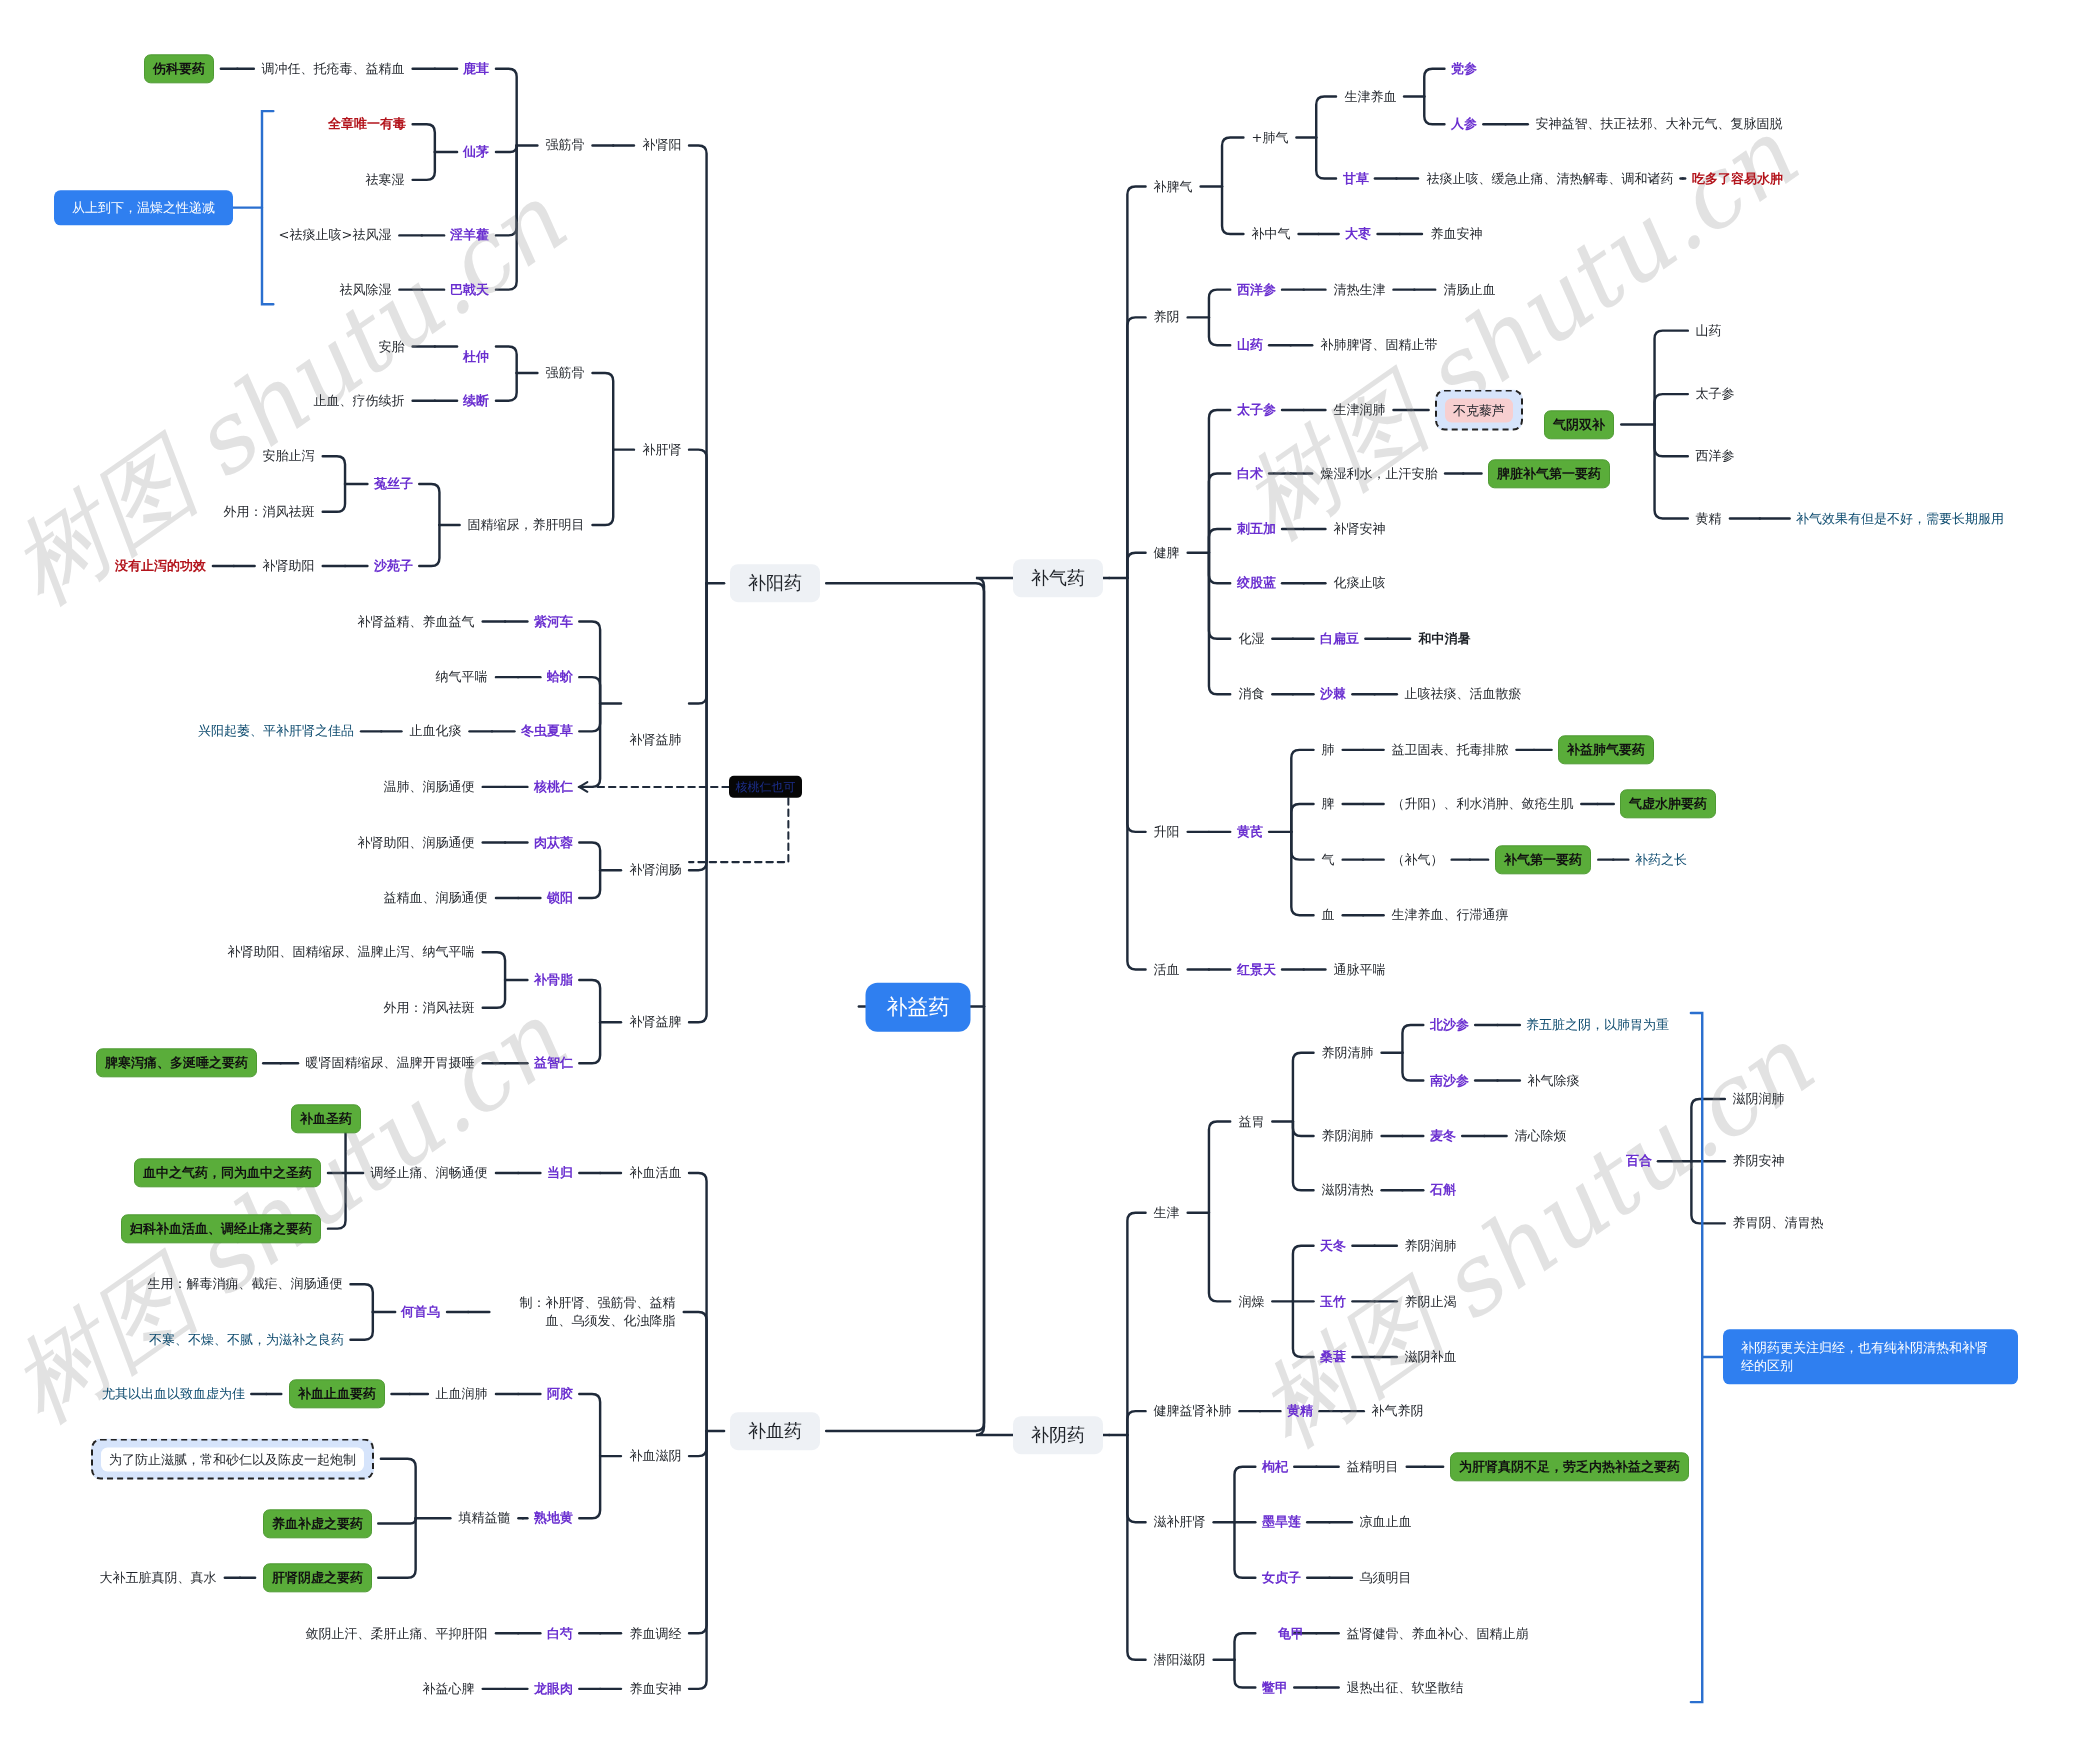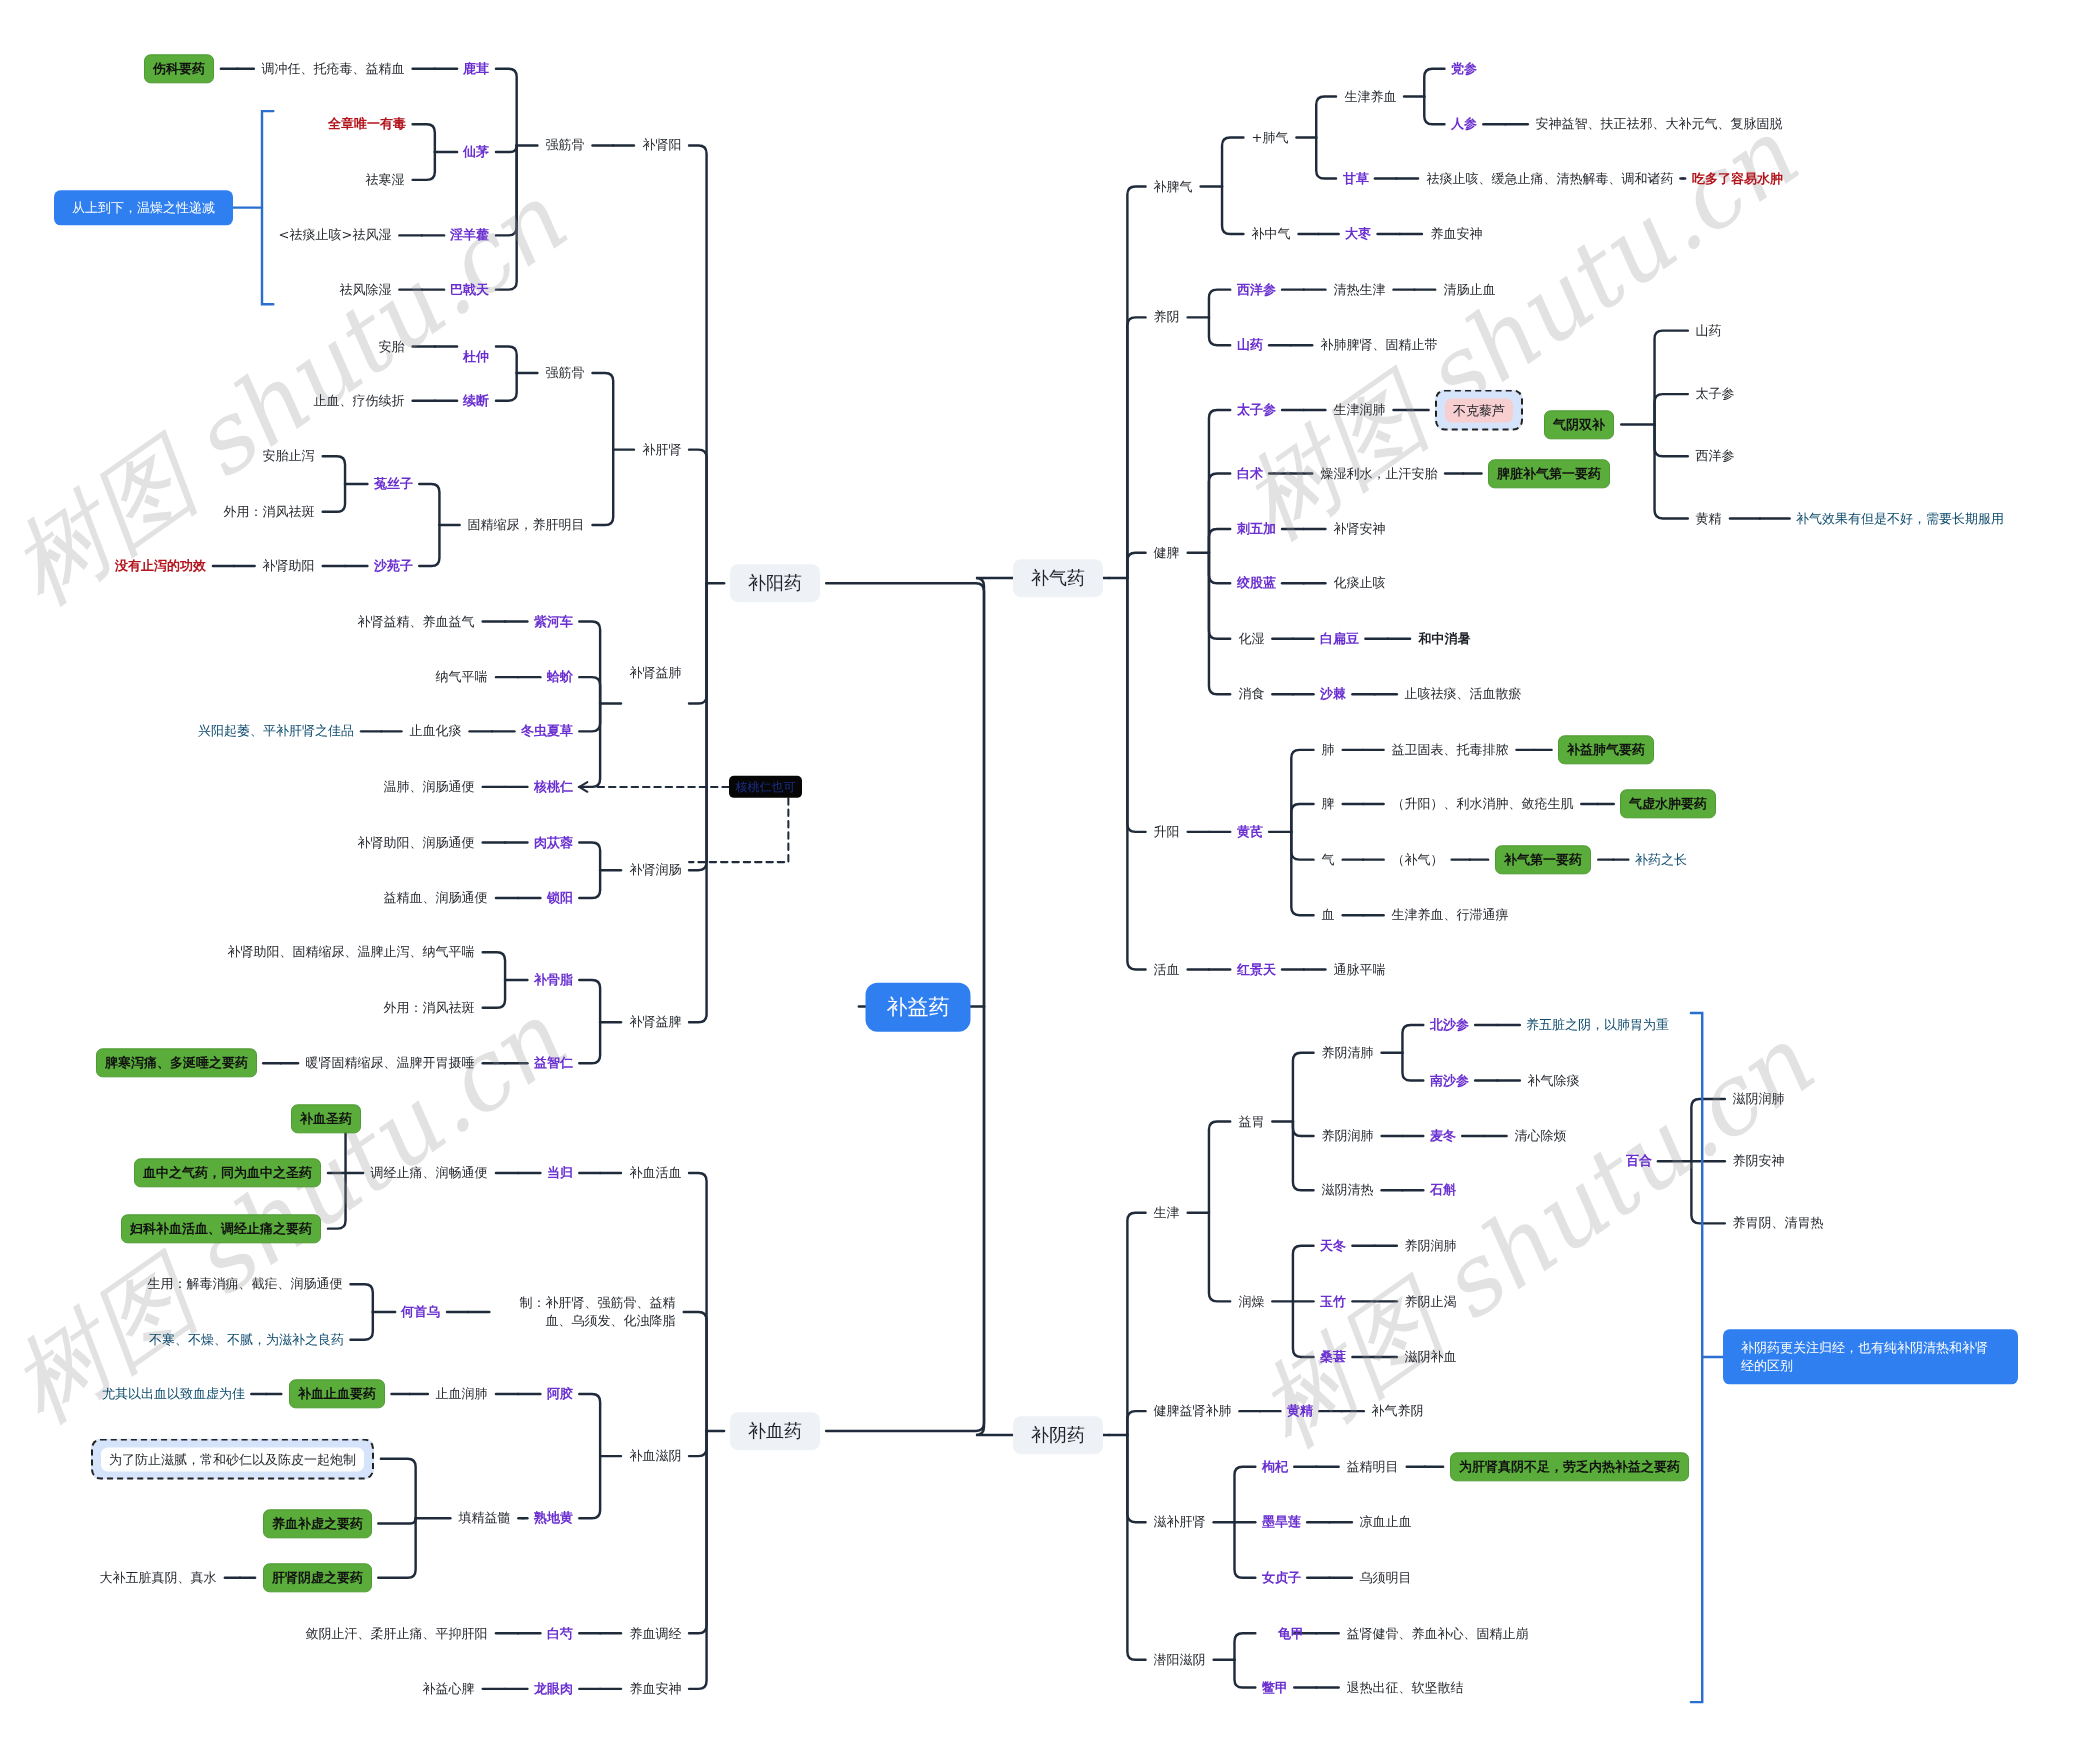--- a/index.html
+++ b/index.html
@@ -342,21 +342,21 @@
     <div class="node topic r" style="top: 347px; left: 406px;">安胎</div>
     <div class="node herb r" style="top: 401px; left: 489px;">续断</div>
     <div class="node topic r" style="top: 401px; left: 406px;">止血、疗伤续折</div>
     <div class="node topic r" style="top: 525px; left: 586px;">固精缩尿，养肝明目</div>
     <div class="node herb r" style="top: 484px; left: 413px;">菟丝子</div>
     <div class="node topic r" style="top: 456px; left: 316px;">安胎止泻</div>
     <div class="node topic r" style="top: 512px; left: 316px;">外用：消风祛斑</div>
     <div class="node herb r" style="top: 566px; left: 413px;">沙苑子</div>
     <div class="node topic r" style="top: 566px; left: 316px;">补肾助阳</div>
     <div class="node warn r" style="top: 566px; left: 206px;">没有止泻的功效</div>
-    <div class="node topic r" style="top: 673px; left: 683px;">补肾益肺</div>
+    <div class="node topic r" style="top: 740px; left: 683px;">补肾益肺</div>
     <div class="node herb r" style="top: 622px; left: 573px;">紫河车</div>
     <div class="node topic r" style="top: 622px; left: 476px;">补肾益精、养血益气</div>
     <div class="node herb r" style="top: 677px; left: 573px;">蛤蚧</div>
     <div class="node topic r" style="top: 677px; left: 489px;">纳气平喘</div>
     <div class="node herb r" style="top: 731px; left: 573px;">冬虫夏草</div>
     <div class="node topic r" style="top: 731px; left: 463px;">止血化痰</div>
     <div class="node note r" style="top: 731px; left: 354px;">兴阳起萎、平补肝肾之佳品</div>
     <div class="node herb r" style="top: 787px; left: 573px;">核桃仁</div>
     <div class="node topic r" style="top: 787px; left: 476px;">温肺、润肠通便</div>
     <div class="node topic r" style="top: 870px; left: 683px;">补肾润肠</div>

